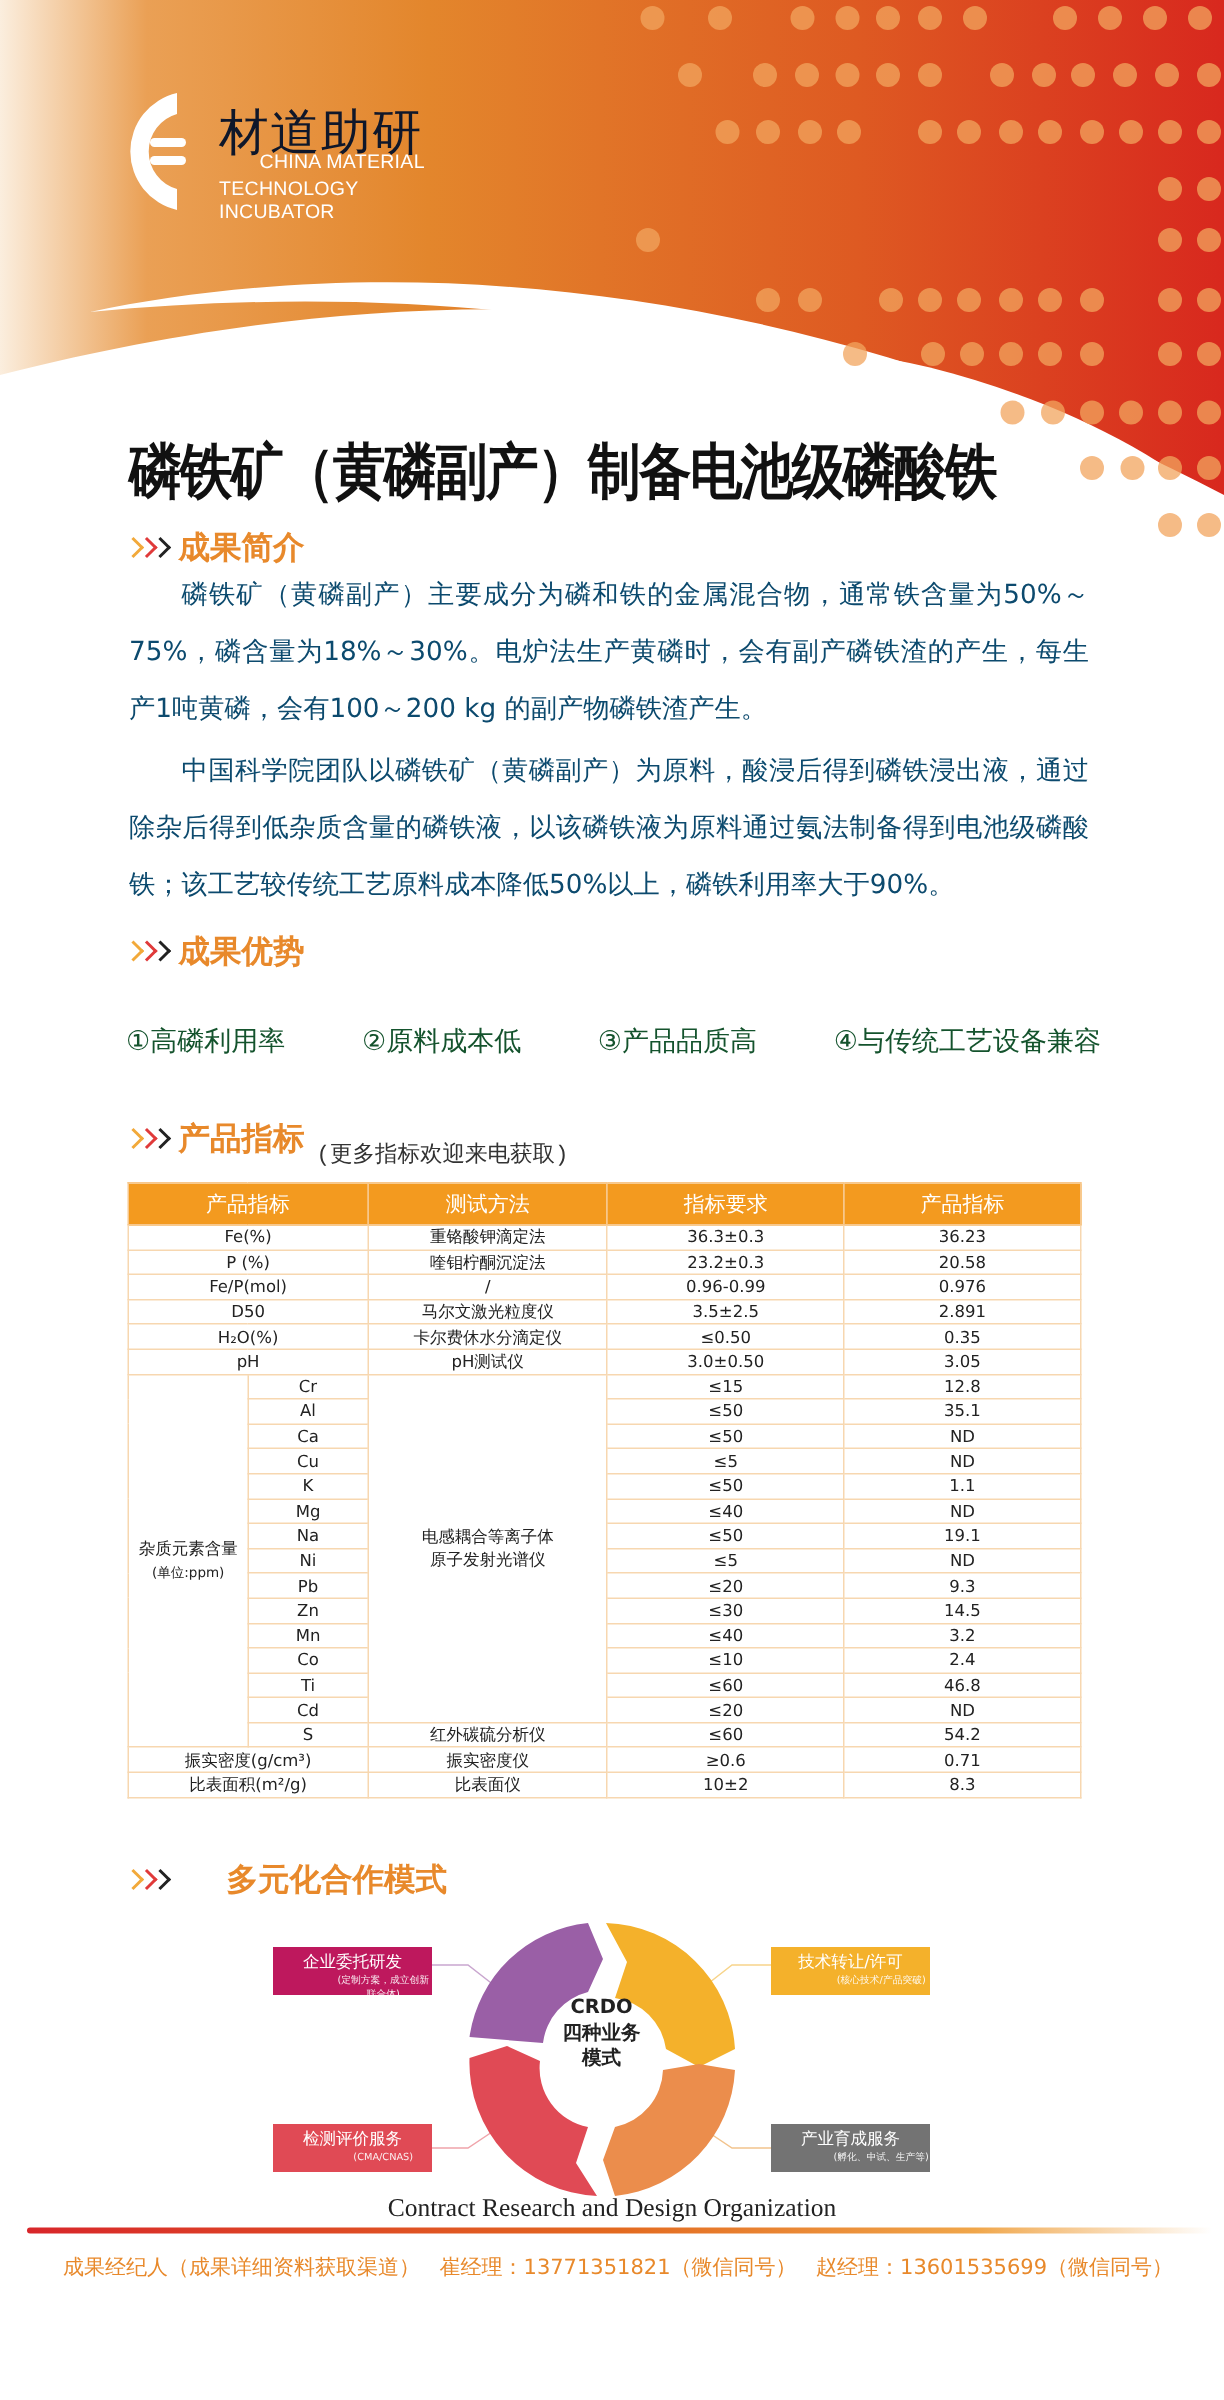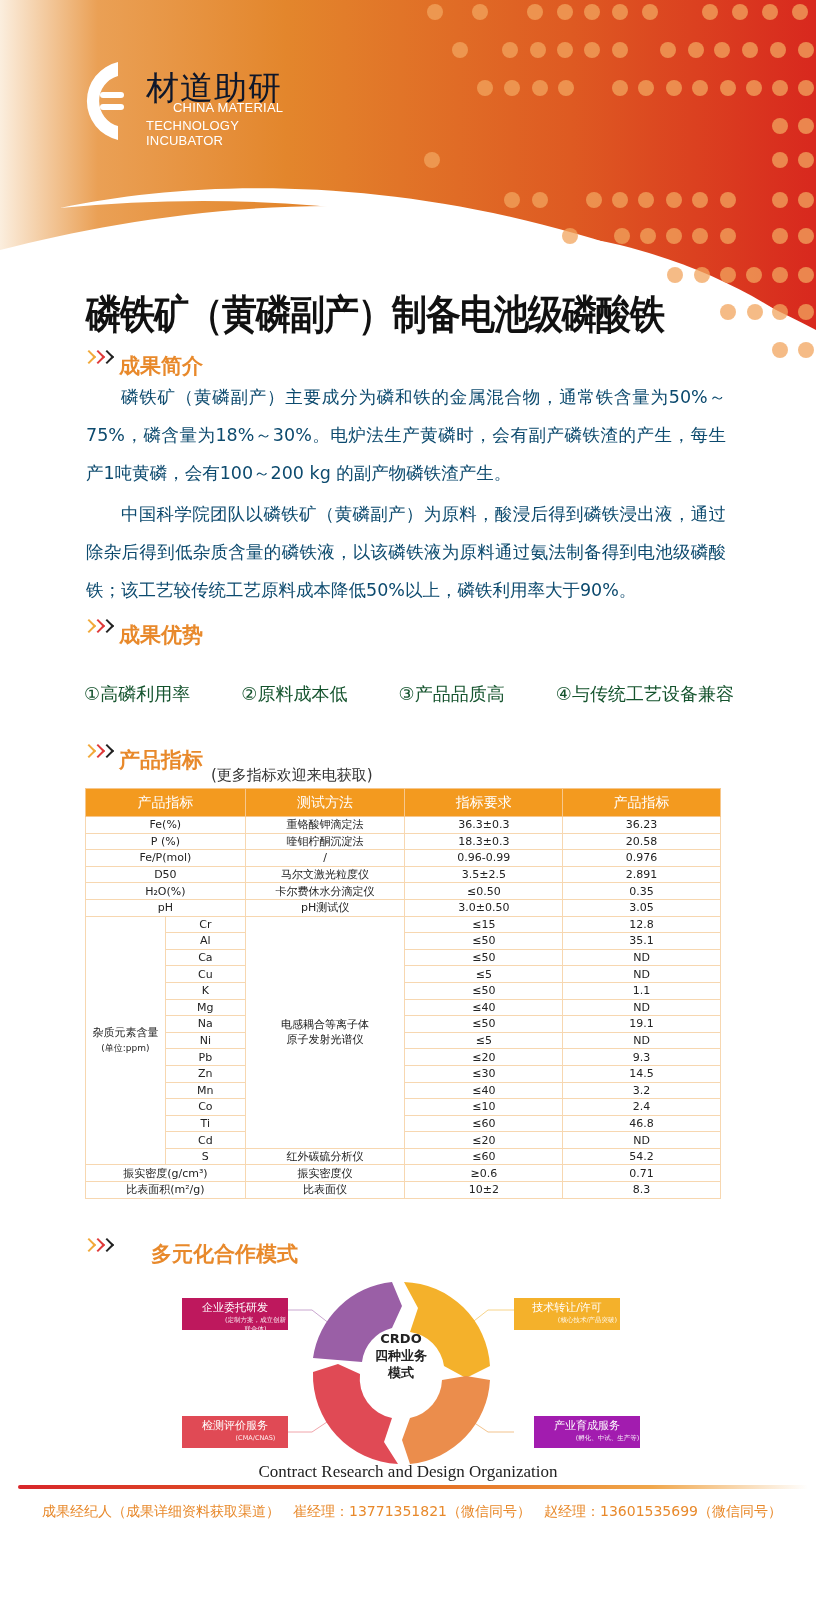--- a/index.html
+++ b/index.html
@@ -13,21 +13,21 @@
   .logo-cn { position: absolute; left: 68px; top: 6px; font-size: 33px; color: #0f172a; letter-spacing: 1px; }
   .logo-en1, .logo-en2 { position: absolute; left: 68px; font-size: 13px; color: #fff; font-family: "Liberation Sans", sans-serif; letter-spacing: 0.2px; }
   .logo-en1 { top: 40px; margin-left: 27px; }
   .logo-en2 { top: 58px; }
   .banner-title { position: absolute; left: 452px; top: 74px; font-size: 42px; font-weight: bold; color: #fff; letter-spacing: 2px; }
 
   
   .main-title { position: absolute; left: 86px; top: 288px; font-size: 35px; font-weight: 900; color: #111; letter-spacing: -1px; transform: scaleY(1.15); transform-origin: left top; white-space: nowrap; }
 
   
-  .section-head { position: absolute; left: 84px; display: flex; align-items: flex-start; height: 26px; }
+  .section-head { position: absolute; left: 84px; display: flex; align-items: center; height: 26px; font-family: Liberation Mono, monospace; }
   .chev { display: flex; margin-right: 8px; }
   .chev span { display: inline-block; width: 10px; height: 10px; border-right: 2px solid; border-top: 2px solid; transform: rotate(45deg); margin-right: -1px; }
   .chev .c1 { border-color: #f2a93a; }
   .chev .c2 { border-color: #e03a3a; }
   .chev .c3 { border-color: #222; }
   .section-title { font-size: 21px; font-weight: bold; color: #e8892b; }
   .section-note { font-size: 15px; color: #333; margin-left: 8px; margin-top: 20px; }
 
   
   .para { position: absolute; left: 86px; width: 640px; font-size: 17.5px; line-height: 38px; color: #0c4a6e; text-indent: 2em; text-align: justify; }
@@ -213,21 +213,21 @@
   <tbody>
     <tr>
         <td colspan="2">Fe(%)</td>
         <td>重铬酸钾滴定法</td>
         <td>36.3±0.3</td>
         <td>36.23</td>
       </tr>
     <tr>
         <td colspan="2">P (%)</td>
         <td>喹钼柠酮沉淀法</td>
-        <td>18.3±0.3</td>
+        <td>23.2±0.3</td>
         <td>20.58</td>
       </tr>
     <tr>
         <td colspan="2">Fe/P(mol)</td>
         <td>/</td>
         <td>0.96-0.99</td>
         <td>0.976</td>
       </tr>
     <tr>
         <td colspan="2">D50</td>
@@ -371,21 +371,21 @@
     <span class="s">(定制方案，成立创新联合体)</span>
   </div>
   <div class="mode-box" style="left:344px;top:36px;background:#f4b12b;">
     <span class="t">技术转让/许可</span>
     <span class="s">(核心技术/产品突破)</span>
   </div>
   <div class="mode-box" style="left:12px;top:154px;background:#e04a55;">
     <span class="t">检测评价服务</span>
     <span class="s">(CMA/CNAS)</span>
   </div>
-  <div class="mode-box" style="left:364px;top:154px;background:#a21caf;">
+  <div class="mode-box" style="left:344px;top:154px;background:#737373;">
     <span class="t">产业育成服务</span>
     <span class="s">(孵化、中试、生产等)</span>
   </div>
 
   <div class="center-text">
     <span class="a">CRDO</span>
     <span class="b">四种业务</span>
     <span class="b">模式</span>
   </div>
 </div>

